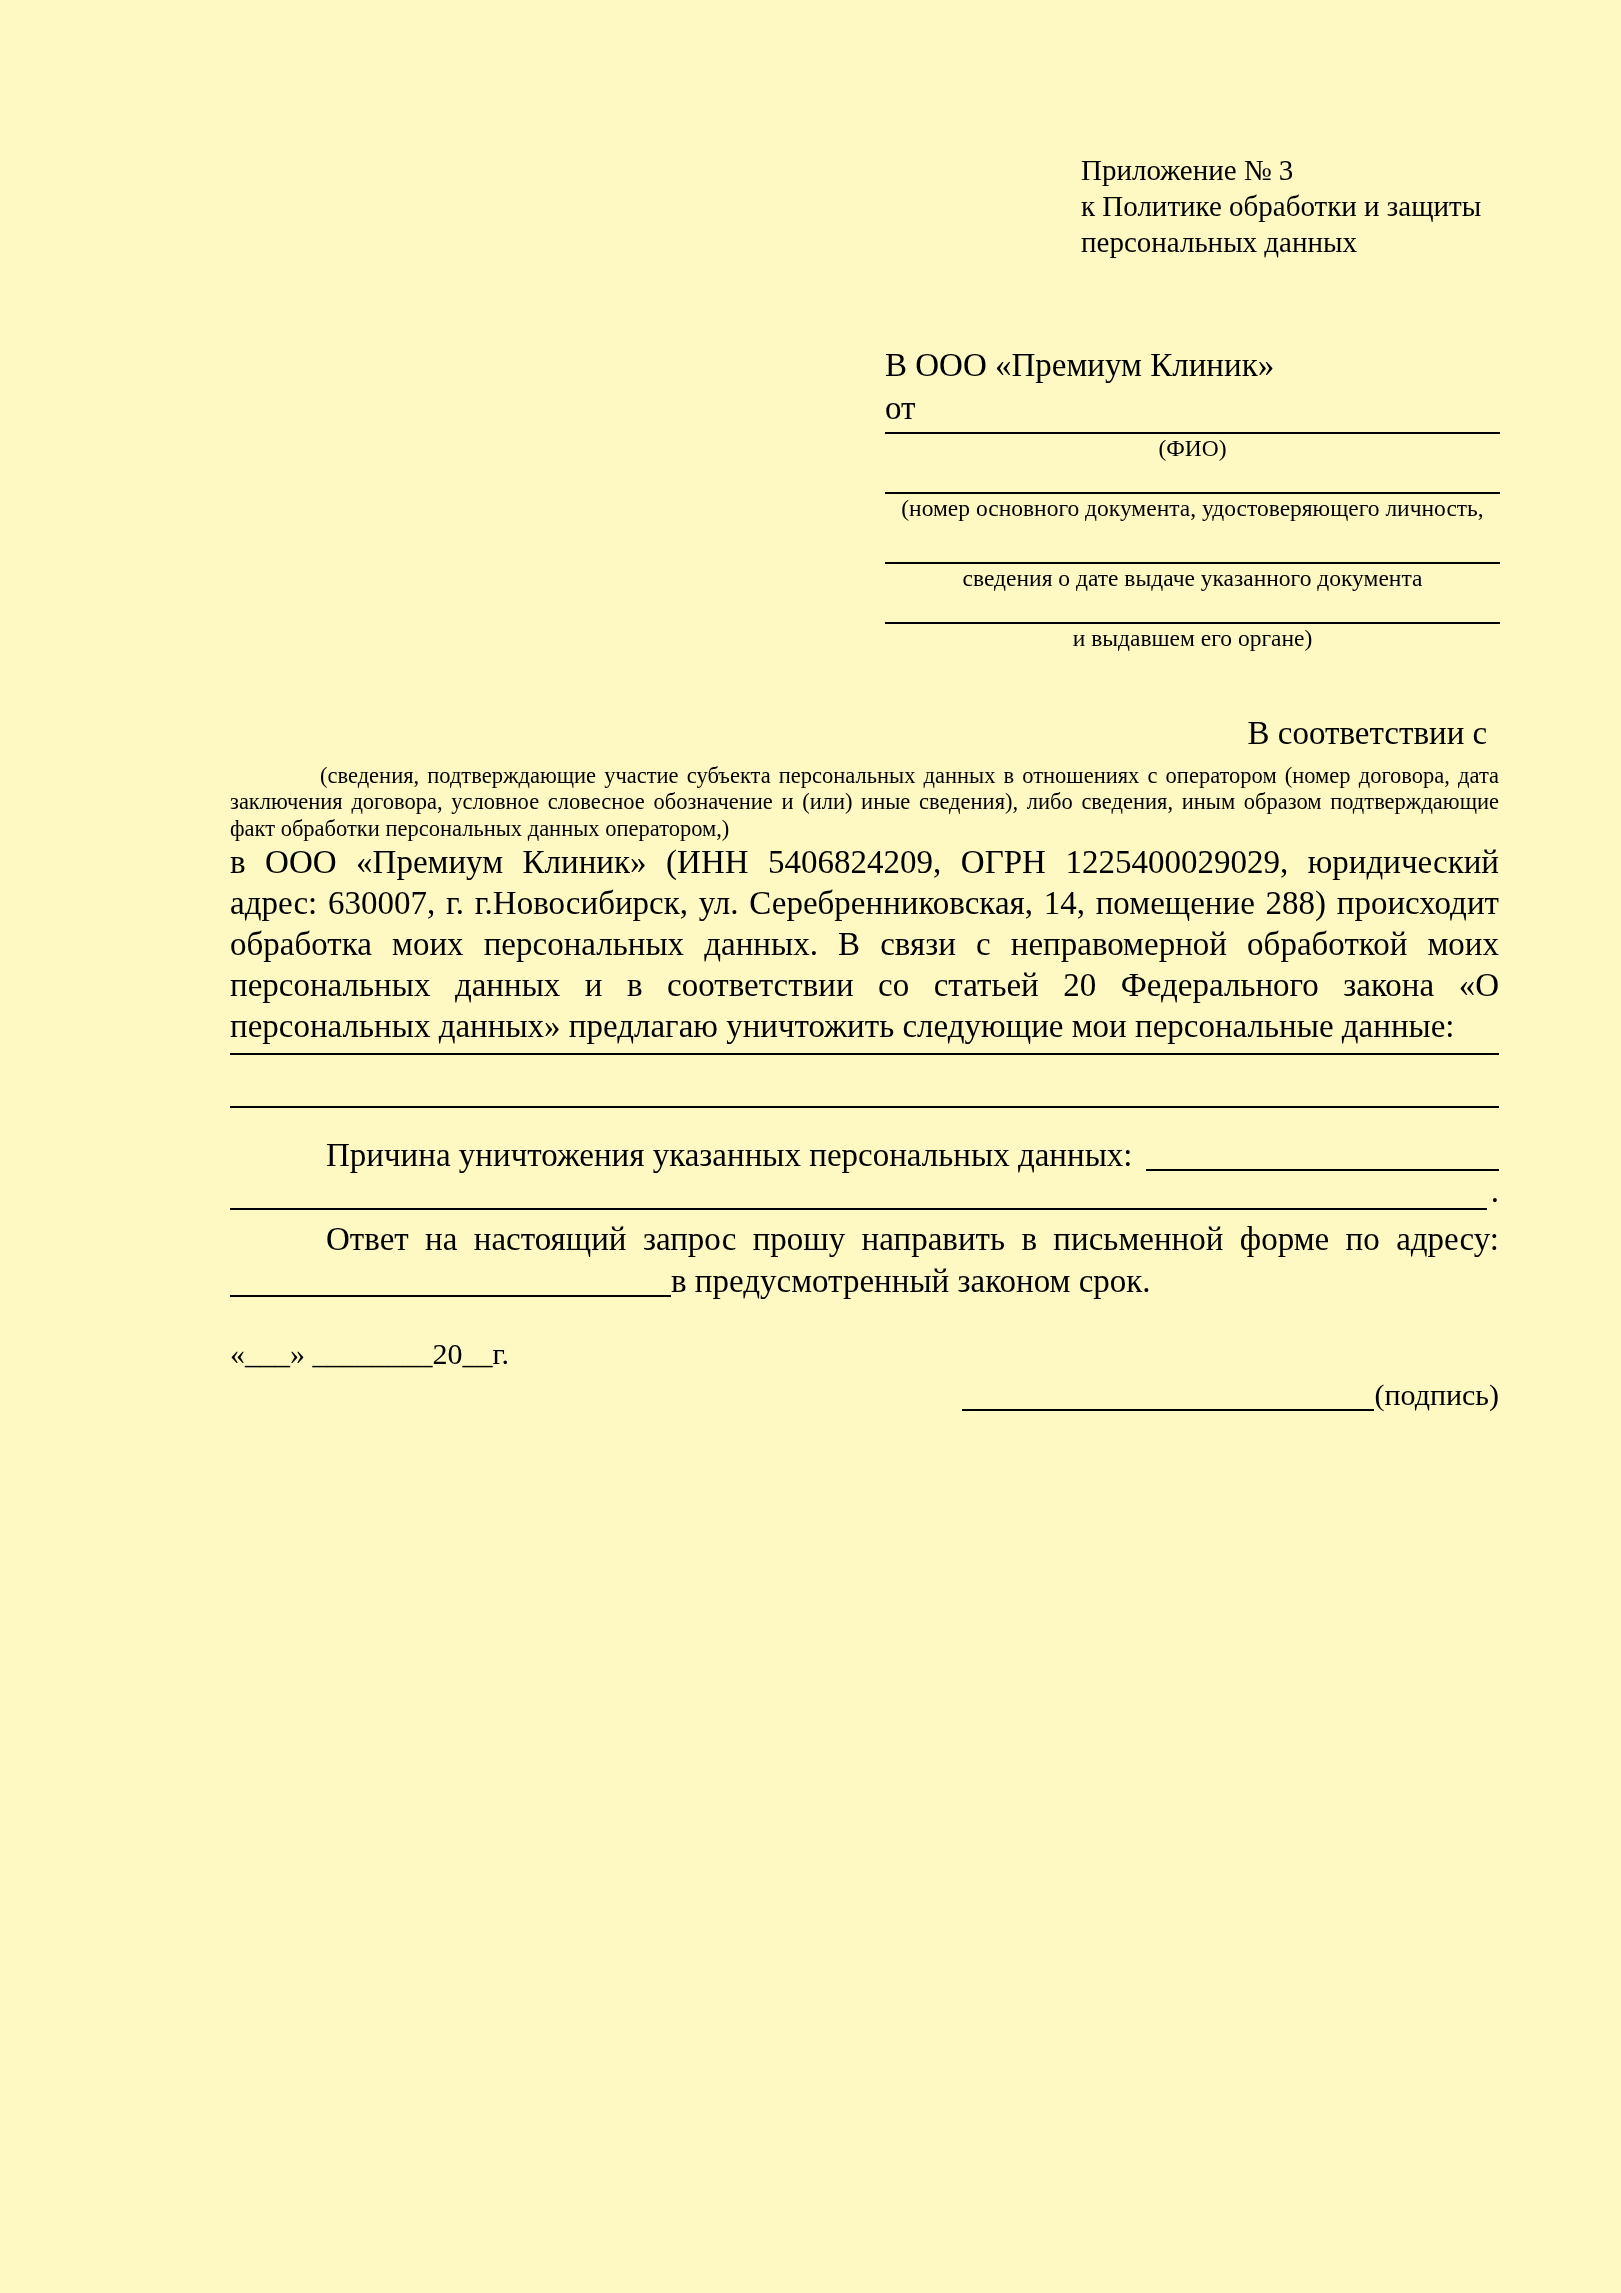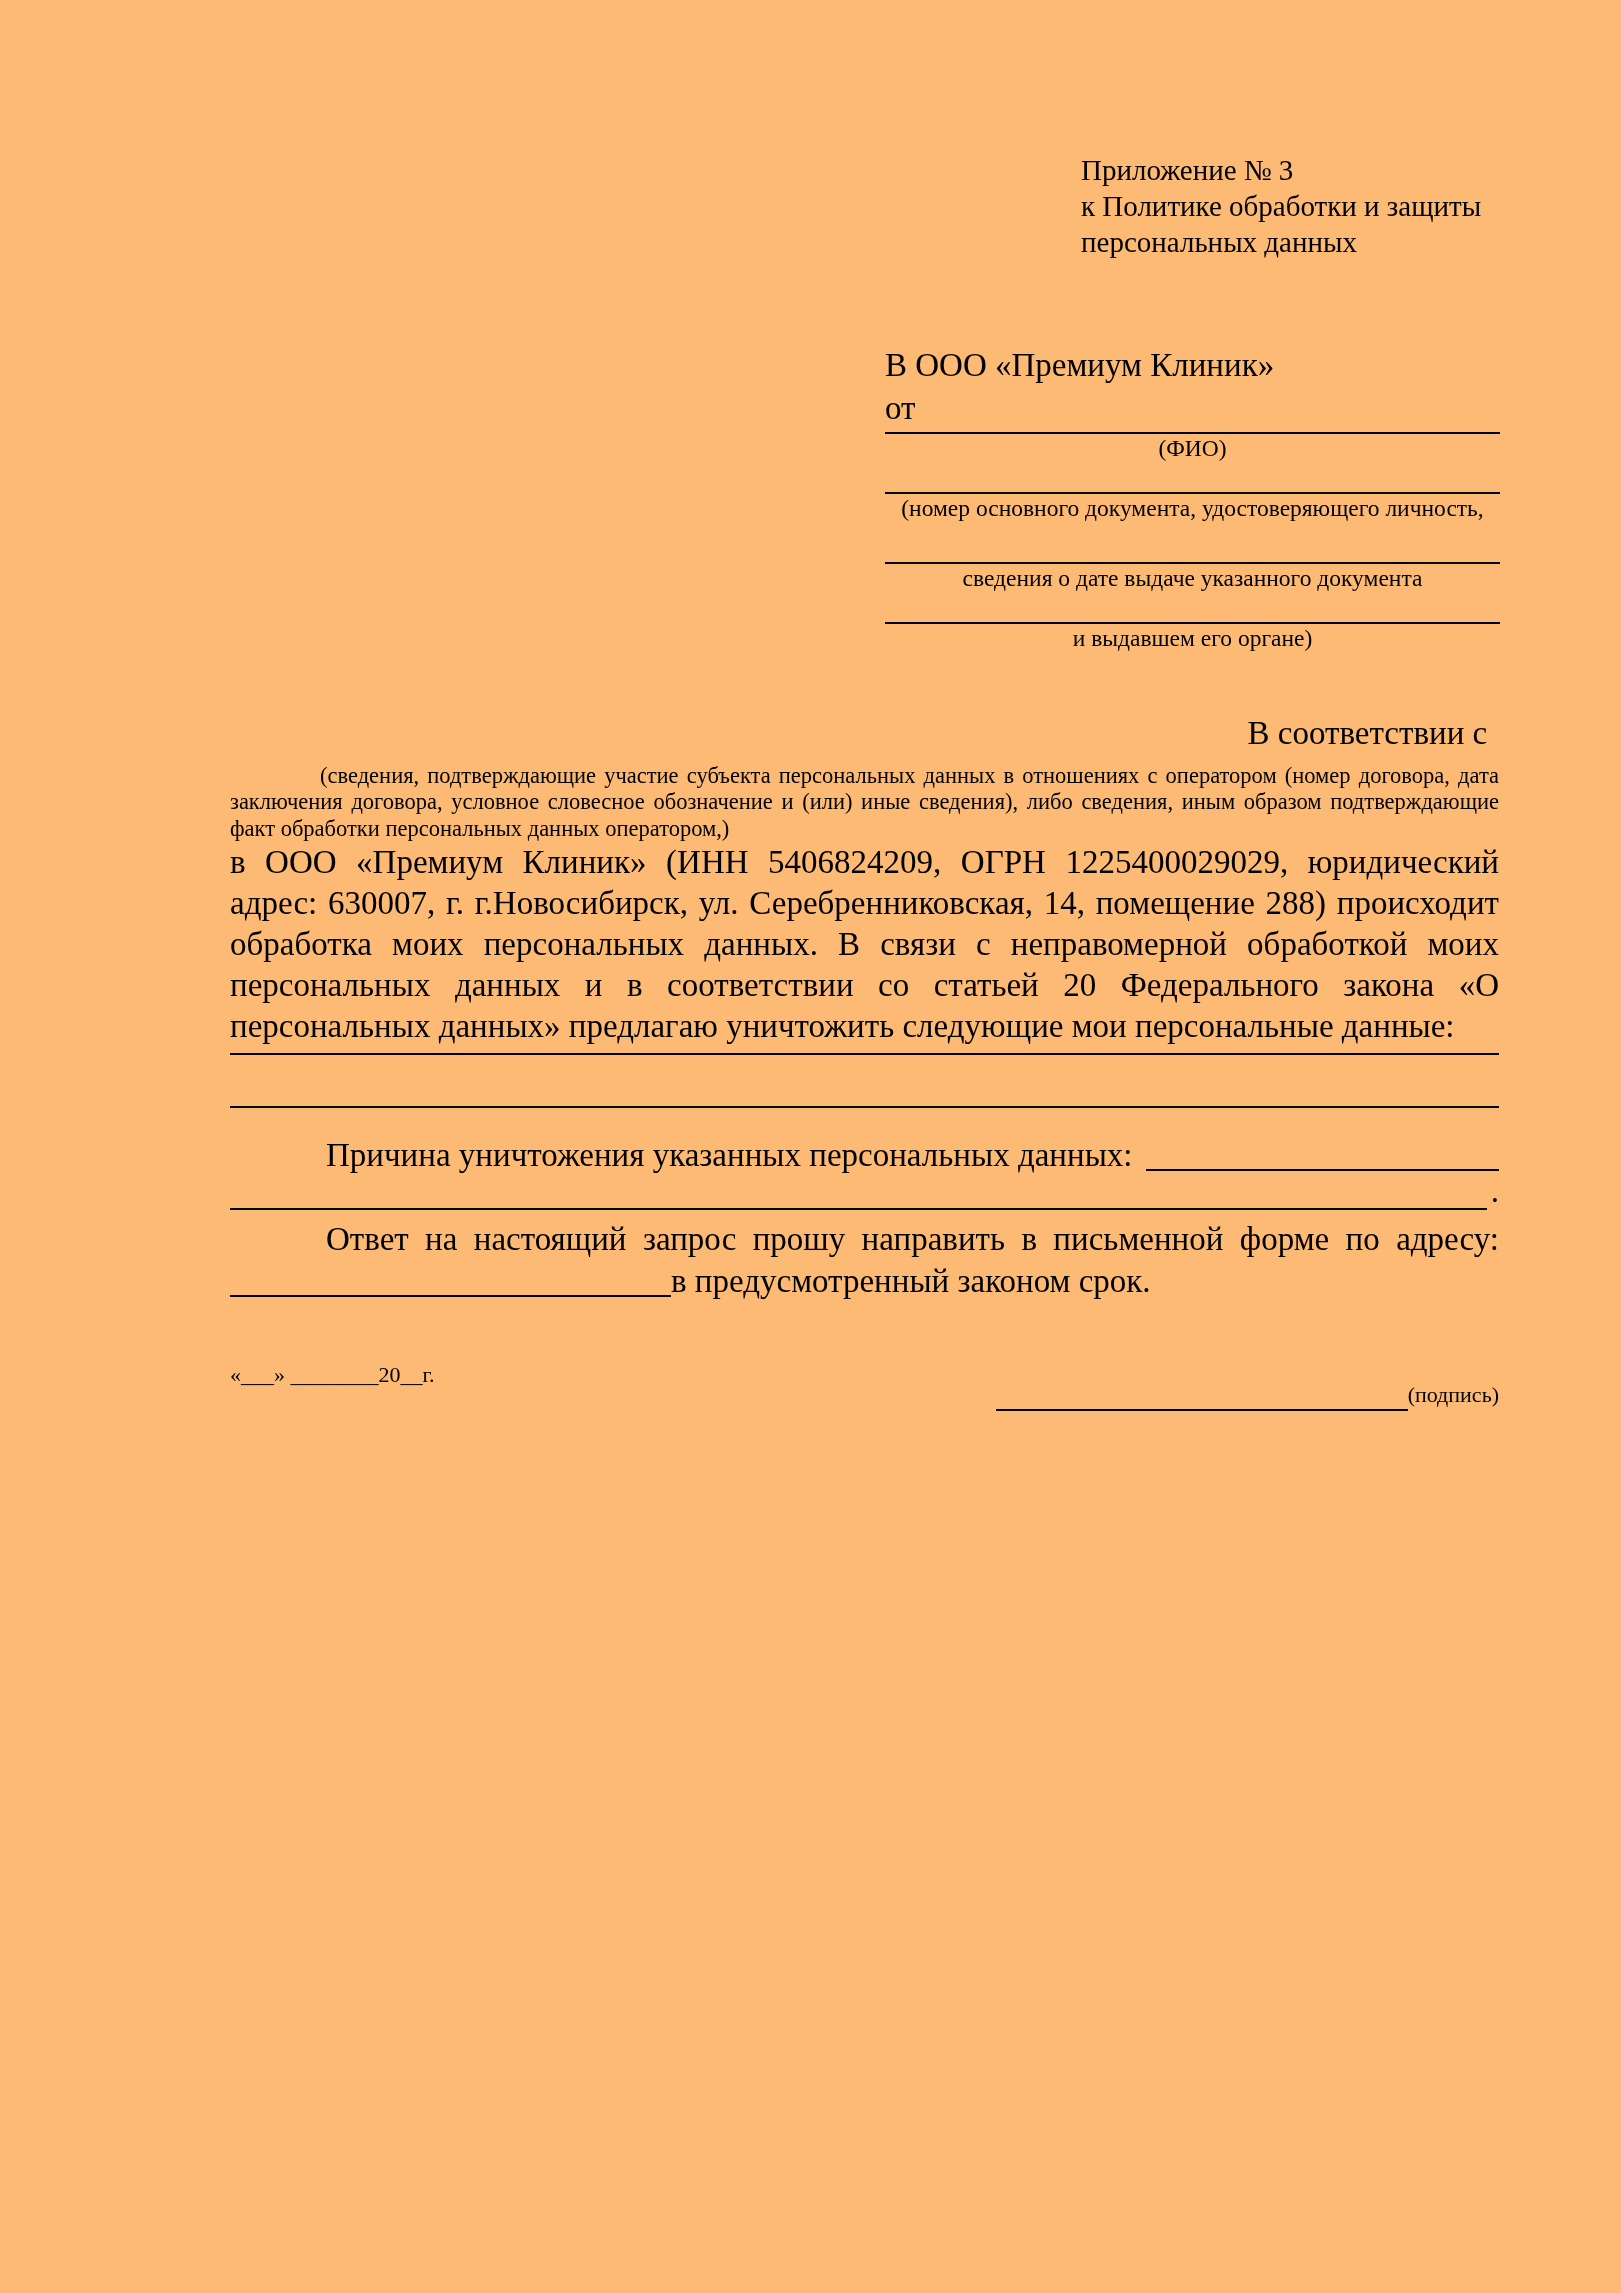--- a/index.html
+++ b/index.html
@@ -13,21 +13,21 @@
     font-family: "Liberation Serif", "DejaVu Serif", serif;
     color: #000000;
     position: relative;
     overflow: hidden;
   }
   .page {
     box-sizing: border-box;
     width: 1621px;
     height: 2294px;
     padding: 152px 122px 98px 230px; 
-    background: #fdba74;
+    background: #fef9c3;
   }
 
   
   .header-block {
     margin-left: 851px;
     font-size: 29px;
     line-height: 36px;
     white-space: nowrap;
   }
 
@@ -134,22 +134,22 @@
     width: 441px;
     border-bottom: 2.9px solid #000000;
     margin-bottom: 4.9px;
   }
 
   
   .footer-row {
     margin-top: 31px;
     display: flex;
     justify-content: space-between;
-    align-items: center;
-    font-size: 22px;
+    align-items: flex-start;
+    font-size: 30px;
     line-height: 42px;
   }
   .signature-group {
     display: flex;
     align-items: flex-end;
     margin-top: 41px;
   }
   .signature-fill-line {
     width: 412px;
     border-bottom: 2.9px solid #000000;

